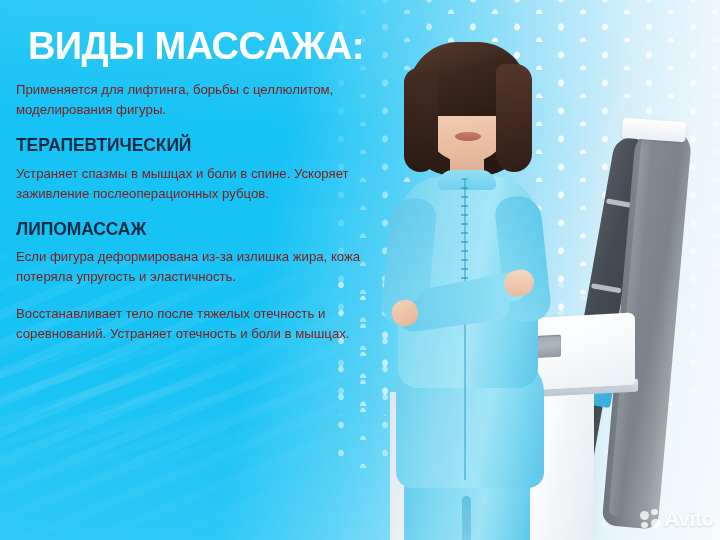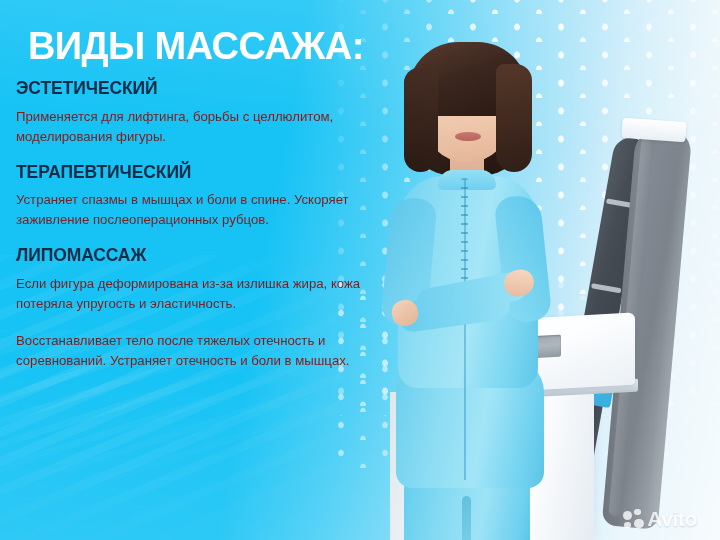--- a/index.html
+++ b/index.html
@@ -304,21 +304,21 @@
     border-radius:3px;
   }
   .w-collar{
     position:absolute;left:80px;top:142px;width:58px;height:20px;
     background:linear-gradient(180deg,#93dff4,#6fd0ef);
     border-radius:24px 24px 8px 8px;
   }
 
   
   .avito{
-    position:absolute;right:23px;bottom:9px;
+    position:absolute;right:6px;bottom:9px;
     display:flex;align-items:center;gap:3px;
     z-index:60;opacity:.78;justify-content:center;
   }
   .avito-logo{position:relative;width:21px;height:21px;}
   .avito-logo i{position:absolute;border-radius:50%;background:#ffffff;display:block;}
   .avito-logo i:nth-child(1){left:0;top:2px;width:9px;height:9px;}
   .avito-logo i:nth-child(2){left:11px;top:0;width:6.5px;height:6.5px;}
   .avito-logo i:nth-child(3){left:1px;top:13px;width:6.5px;height:6.5px;}
   .avito-logo i:nth-child(4){left:11px;top:10px;width:9.5px;height:9.5px;}
   .avito-word{
@@ -393,21 +393,20 @@
       <div class="w-hand-b"></div>
     </div>
 
     <div class="photo-haze"></div>
   </div>
 
   <div class="content">
     <h1 class="poster-title">ВИДЫ МАССАЖА:</h1>
 
     <div class="block b1">
-      <h2 class="block-heading">ЭСТЕТИЧЕСКИЙ</h2>
       <p class="block-body">Применяется для лифтинга, борьбы с целлюлитом, моделирования фигуры.</p>
     </div>
 
     <div class="block b3">
       <h2 class="block-heading">ТЕРАПЕВТИЧЕСКИЙ</h2>
       <p class="block-body">Устраняет спазмы в мышцах и боли в спине. Ускоряет заживление послеоперационных рубцов.</p>
     </div>
 
     <div class="block b2">
       <h2 class="block-heading">ЛИПОМАССАЖ</h2>

